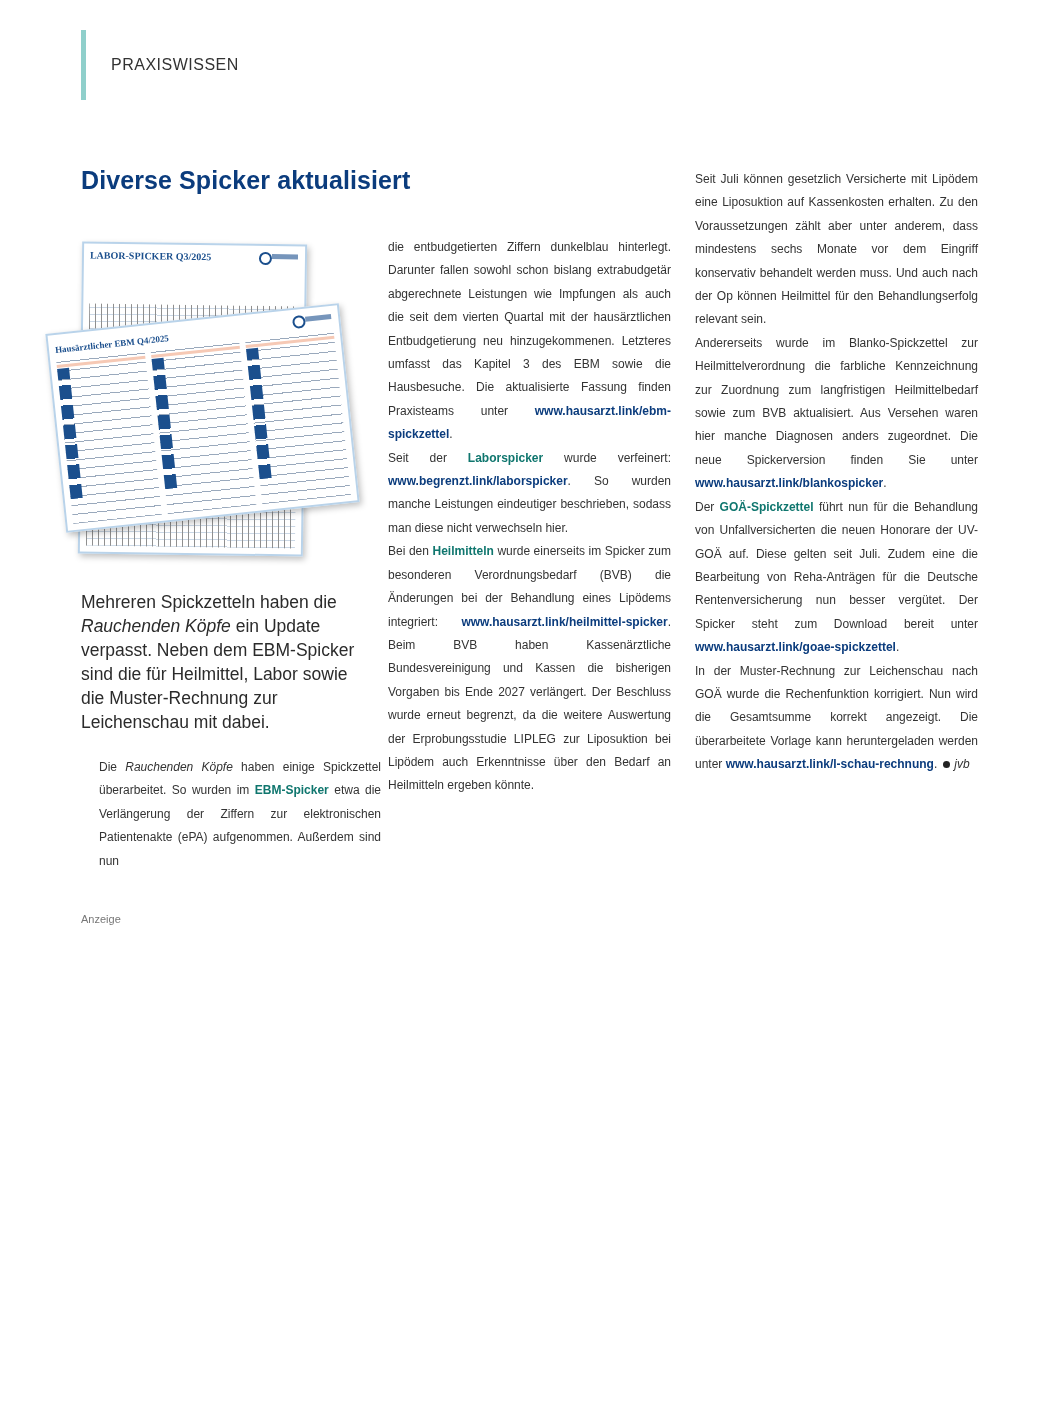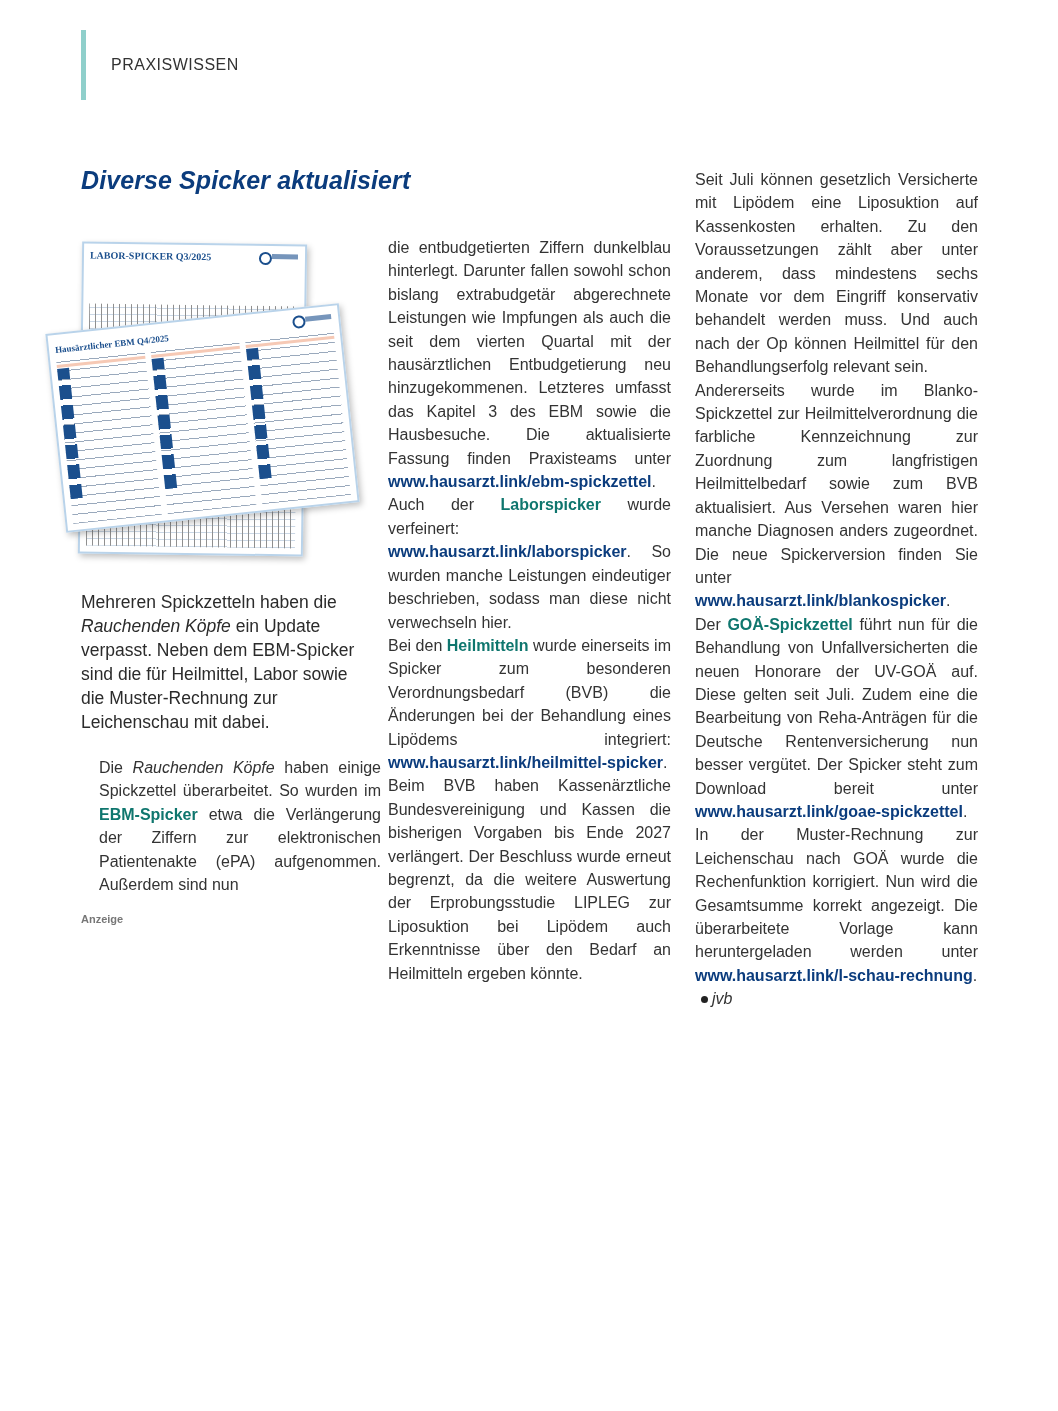--- a/index.html
+++ b/index.html
@@ -2,21 +2,21 @@
 <html><head>
 <meta charset="utf-8">
 <style>
   * { box-sizing: border-box; margin: 0; padding: 0; }
   html, body { width: 1058px; height: 1411px; background: #ffffff; }
   body { position: relative; font-family: "Liberation Sans", sans-serif; color: #2b2b2b; overflow: hidden; }
 
   .section-bar { position: absolute; left: 81px; top: 30px; width: 5px; height: 70px; background: #8fcfcb; }
   .section-label { position: absolute; left: 111px; top: 56px; font-size: 16px; font-weight: normal; letter-spacing: 0.5px; color: #333333; }
 
-  .headline { position: absolute; left: 81px; top: 166px; font-size: 25px; font-weight: bold; color: #0b3c7d; letter-spacing: 0.1px; font-style: italic; }
+  .headline { position: absolute; left: 81px; top: 166px; font-size: 25px; font-weight: bold; color: #0b3c7d; letter-spacing: 0.1px; }
 
   
   .illus { position: absolute; left: 45px; top: 240px; width: 320px; height: 320px; font-family: Liberation Serif, serif; }
   .sheet { position: absolute; background: #fff; border: 2px solid #b9d3ea; box-shadow: 2px 3px 6px rgba(0,0,0,0.25); overflow: hidden; }
   .sheet.back { left: 35px; top: 3px; width: 225px; height: 312px; transform: rotate(0.8deg); }
   .sheet.front { left: 10px; top: 78px; width: 295px; height: 200px; transform: rotate(-6deg); }
   .sheet-title { position: absolute; font-weight: bold; color: #1b4f8d; }
   .back .sheet-title { left: 6px; top: 6px; font-size: 10px; }
   .front .sheet-title { left: 6px; top: 10px; font-size: 9px; }
   .logo { position: absolute; right: 6px; top: 6px; width: 40px; height: 10px; }
@@ -29,29 +29,29 @@
     opacity: 0.55; }
   .front .cols { position: absolute; left: 6px; right: 6px; top: 26px; bottom: 6px; display: flex; gap: 6px; }
   .front .col { flex: 1; position: relative;
     background-image: repeating-linear-gradient(0deg, #9aa9bc 0 1px, transparent 1px 9px); }
   .front .col::before { content: ""; position: absolute; left: 0; top: 8px; width: 12px; height: 80%; 
     background: repeating-linear-gradient(0deg, #1b4f8d 0 14px, transparent 14px 20px); }
   .front .col::after { content: ""; position: absolute; left: 0; right: 0; top: 4px; height: 3px; background: #f6c9b5; }
 
   
   .lead { position: absolute; left: 81px; top: 590px; width: 285px; font-size: 17.5px; line-height: 24px; color: #2b2b2b; }
-  .col-text { position: absolute; font-size: 16px; line-height: 23.4px; color: #333333; text-align: justify; hyphens: manual; }
+  .col-text { position: absolute; font-size: 12px; line-height: 23.4px; color: #333333; text-align: justify; hyphens: manual; }
   .c1 { left: 99px; top: 756px; width: 282px; }
   .c2 { left: 388px; top: 236px; width: 283px; }
   .c3 { left: 695px; top: 168px; width: 283px; }
   .col-text p { margin: 0; }
   .col-text b, .lead b { font-weight: bold; color: #0f766e; }
   .col-text a, .link { color: #0b3c7d; font-weight: bold; text-decoration: none; }
   .bullet { display: inline-block; width: 7px; height: 7px; border-radius: 50%; background: #222; margin: 0 4px 1px 6px; vertical-align: middle; }
-  .anzeige { position: absolute; left: 81px; top: 913px; font-size: 11px; color: #777; font-weight: bold; }
+  .anzeige { position: absolute; left: 81px; top: 913px; font-size: 11px; color: #777; }
 </style>
 </head>
 <body>
 
 <div class="section-bar"></div>
 <div class="section-label">PRAXISWISSEN</div>
 
 <h1 class="headline">Diverse Spicker aktualisiert</h1>
 
 <div class="illus">
@@ -74,21 +74,21 @@
 <div class="lead">
   <span>Mehreren Spickzetteln haben die </span><i>Rauchenden Köpfe</i><span> ein Update verpasst. Neben dem EBM-Spicker sind die für Heilmittel, Labor sowie die Muster-Rechnung zur Leichenschau mit dabei.</span>
 </div>
 
 <div class="col-text c1">
   <p><span>Die </span><i>Rauchenden Köpfe</i><span> haben einige Spickzettel überarbeitet. So wurden im </span><b>EBM-Spicker</b><span> etwa die Verlängerung der Ziffern zur elektronischen Patientenakte (ePA) aufgenommen. Außerdem sind nun</span></p>
 </div>
 
 <div class="col-text c2">
   <p><span>die entbudgetierten Ziffern dunkelblau hinterlegt. Darunter fallen sowohl schon bislang extrabudgetär abgerechnete Leistungen wie Impfungen als auch die seit dem vierten Quartal mit der hausärztlichen Entbudgetierung neu hinzugekommenen. Letzteres umfasst das Kapitel 3 des EBM sowie die Hausbesuche. Die aktualisierte Fassung finden Praxisteams unter </span><a>www.hausarzt.link/ebm-spickzettel</a><span>.</span></p>
-  <p><span>Auch der </span><b>Laborspicker</b><span> wurde verfeinert: </span><a>www.hausarzt.link/laborspicker</a><span>. So wurden manche Leistungen eindeutiger beschrieben, sodass man diese nicht verwechseln hier.</span></p>
+  <p><span>Seit der </span><b>Laborspicker</b><span> wurde verfeinert: </span><a>www.begrenzt.link/laborspicker</a><span>. So wurden manche Leistungen eindeutiger beschrieben, sodass man diese nicht verwechseln hier.</span></p>
   <p><span>Bei den </span><b>Heilmitteln</b><span> wurde einerseits im Spicker zum besonderen Verordnungsbedarf (BVB) die Änderungen bei der Behandlung eines Lipödems integriert: </span><a>www.hausarzt.link/heilmittel-spicker</a><span>. Beim BVB haben Kassenärztliche Bundesvereinigung und Kassen die bisherigen Vorgaben bis Ende 2027 verlängert. Der Beschluss wurde erneut begrenzt, da die weitere Auswertung der Erprobungsstudie LIPLEG zur Liposuktion bei Lipödem auch Erkenntnisse über den Bedarf an Heilmitteln ergeben könnte.</span></p>
 </div>
 
 <div class="col-text c3">
   <p>Seit Juli können gesetzlich Versicherte mit Lipödem eine Liposuktion auf Kassenkosten erhalten. Zu den Voraussetzungen zählt aber unter anderem, dass mindestens sechs Monate vor dem Eingriff konservativ behandelt werden muss. Und auch nach der Op können Heilmittel für den Behandlungserfolg relevant sein.</p>
   <p><span>Andererseits wurde im Blanko-Spickzettel zur Heilmittelverordnung die farbliche Kennzeichnung zur Zuordnung zum langfristigen Heilmittelbedarf sowie zum BVB aktualisiert. Aus Versehen waren hier manche Diagnosen anders zugeordnet. Die neue Spickerversion finden Sie unter </span><a>www.hausarzt.link/blankospicker</a><span>.</span></p>
   <p><span>Der </span><b>GOÄ-Spickzettel</b><span> führt nun für die Behandlung von Unfallversicherten die neuen Honorare der UV-GOÄ auf. Diese gelten seit Juli. Zudem eine die Bearbeitung von Reha-Anträgen für die Deutsche Rentenversicherung nun besser vergütet. Der Spicker steht zum Download bereit unter </span><a>www.hausarzt.link/goae-spickzettel</a><span>.</span></p>
   <p><span>In der Muster-Rechnung zur Leichenschau nach GOÄ wurde die Rechenfunktion korrigiert. Nun wird die Gesamtsumme korrekt angezeigt. Die überarbeitete Vorlage kann heruntergeladen werden unter </span><a>www.hausarzt.link/l-schau-rechnung</a><span>.</span><span class="bullet"></span><i>jvb</i></p>
 </div>
 

